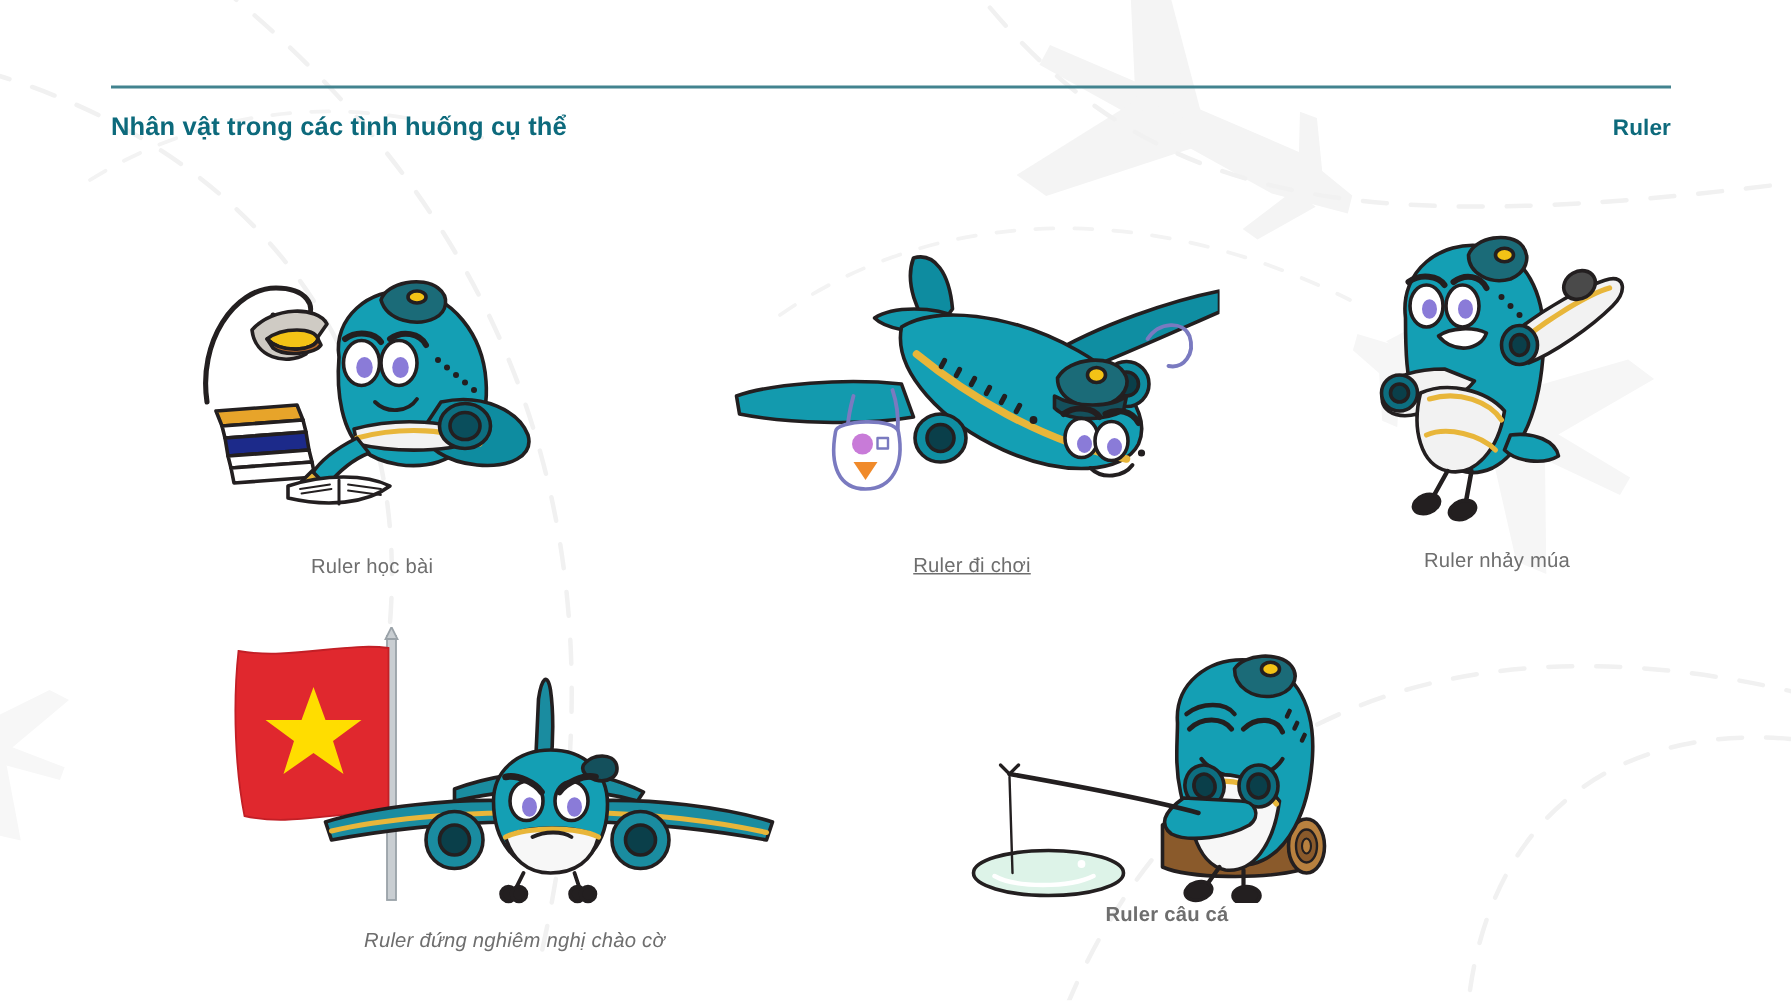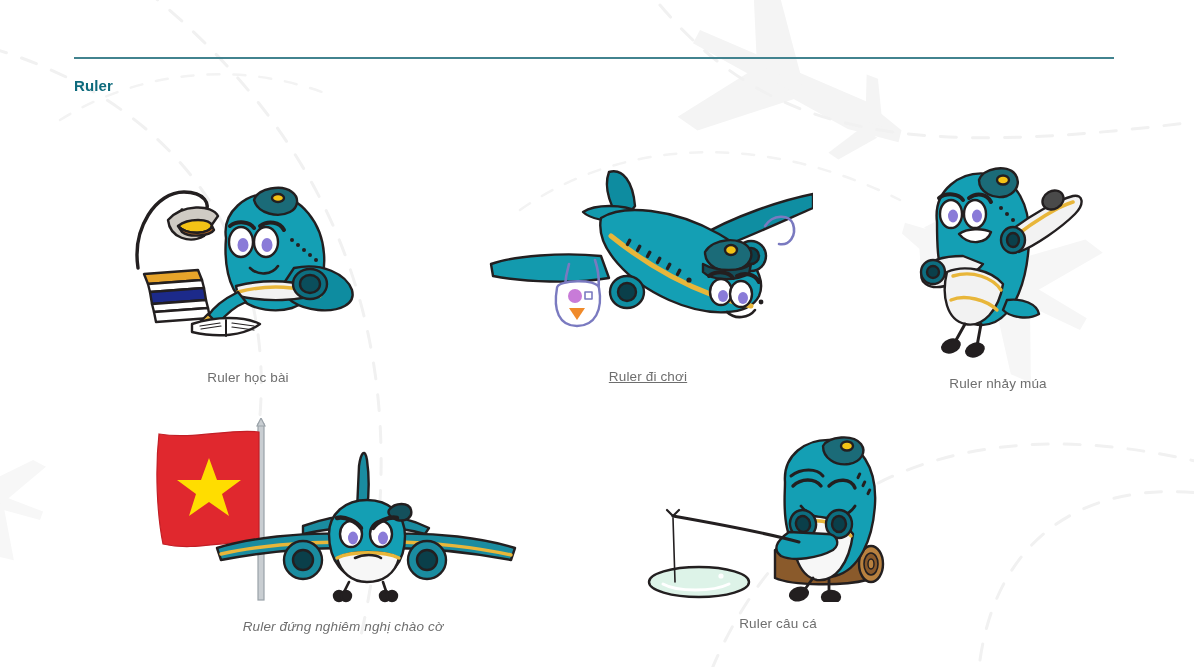--- a/index.html
+++ b/index.html
@@ -84,29 +84,29 @@
     font-size: 13.5px;
     color: #6e6e6e;
     text-align: center;
     white-space: nowrap;
     letter-spacing: 0.15px;
   }
 
   
   .item-study   { left: 118px; top: 176px; width: 260px; }
   .item-travel  { left: 478px; top: 160px; width: 340px; }
-  .item-dance   { left: 898px; top: 160px; width: 200px; }
+  .item-dance   { left: 898px; top: 150px; width: 200px; }
   .item-salute  { left: 148px; top: 418px; width: 390px; font-style: italic; }
   .item-fish    { left: 628px; top: 432px; width: 300px; }
 
   .item-study .caption   { margin-top: 14px; }
   .item-travel .caption  { margin-top: 24px; text-decoration: underline; }
   .item-dance .caption   { margin-top: 16px; }
   .item-salute .caption  { margin-top: 16px; }
-  .item-fish .caption    { margin-top: 14px; }
+  .item-fish .caption    { margin-top: 0; font-weight: bold; }
 </style>
 </head>
 <body>
 
 <div class="slide">
 
   <div class="bg-layer">
     <svg width="1194" height="667" viewBox="0 0 1194 667" xmlns="http://www.w3.org/2000/svg">
       <defs>
         <g id="wm-plane">
@@ -137,20 +137,21 @@
       </g>
       <g fill="none" stroke="#f3f3f3" stroke-width="2.5" stroke-linecap="round" stroke-dasharray="12 14">
         <path d="M 520 210 C 620 140, 760 130, 900 200"></path>
         <path d="M 60 120 C 140 70, 240 60, 330 95"></path>
       </g>
     </svg>
   </div>
 
   <div class="header-rule"></div>
   <div class="header-row">
+    <div class="slide-title">Nhân vật trong các tình huống cụ thể</div>
     <div class="slide-tag">Ruler</div>
   </div>
 
   <div class="gallery">
 
     <div class="item item-study">
       <svg class="art" width="245" height="180" viewBox="0 0 245 180">
         <g stroke="#231f20" stroke-width="2.4" stroke-linejoin="round" stroke-linecap="round">
 
           <path d="M12 92 C 6 52, 30 16, 58 16 C 78 16, 86 28, 78 38 C 70 48, 54 42, 56 34" fill="none" stroke-width="3.4"></path>

